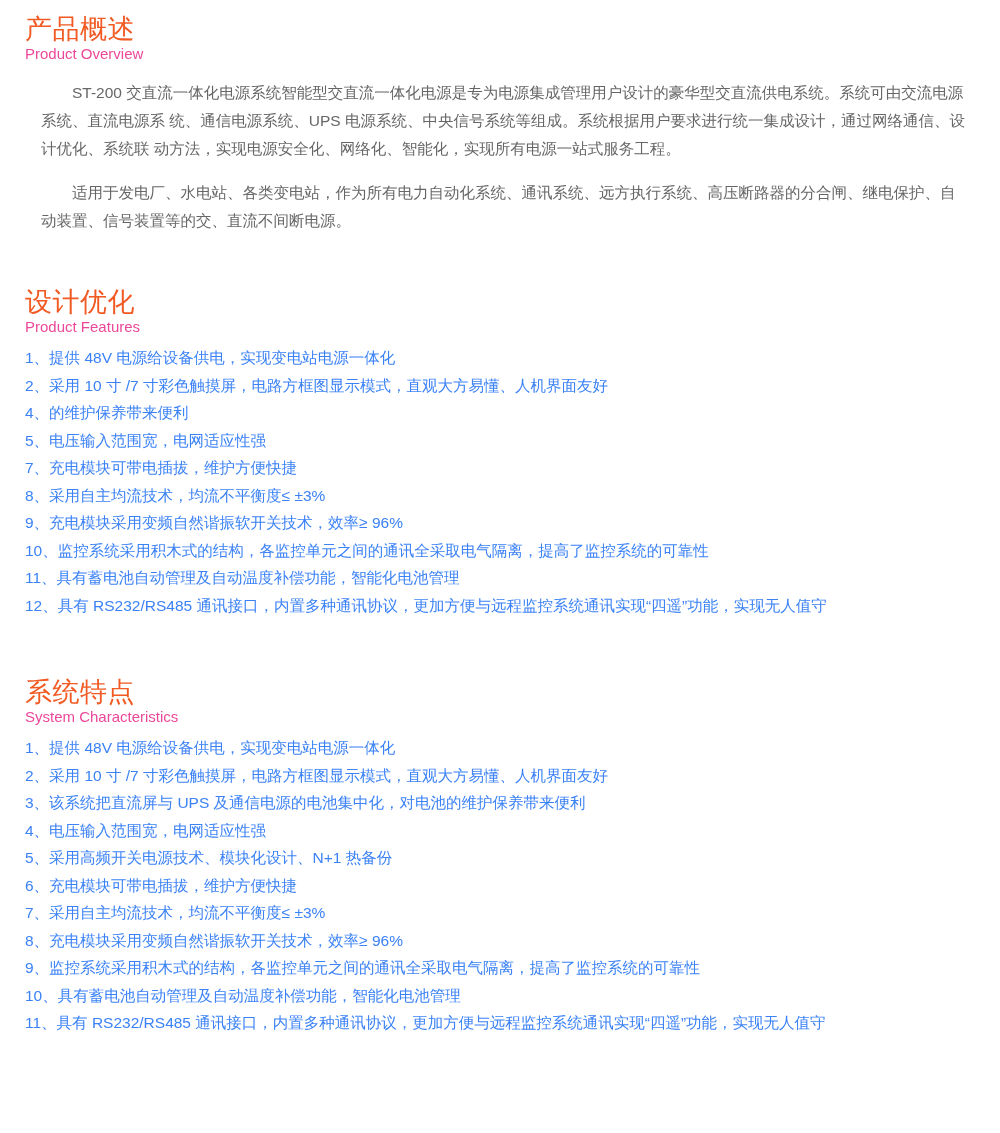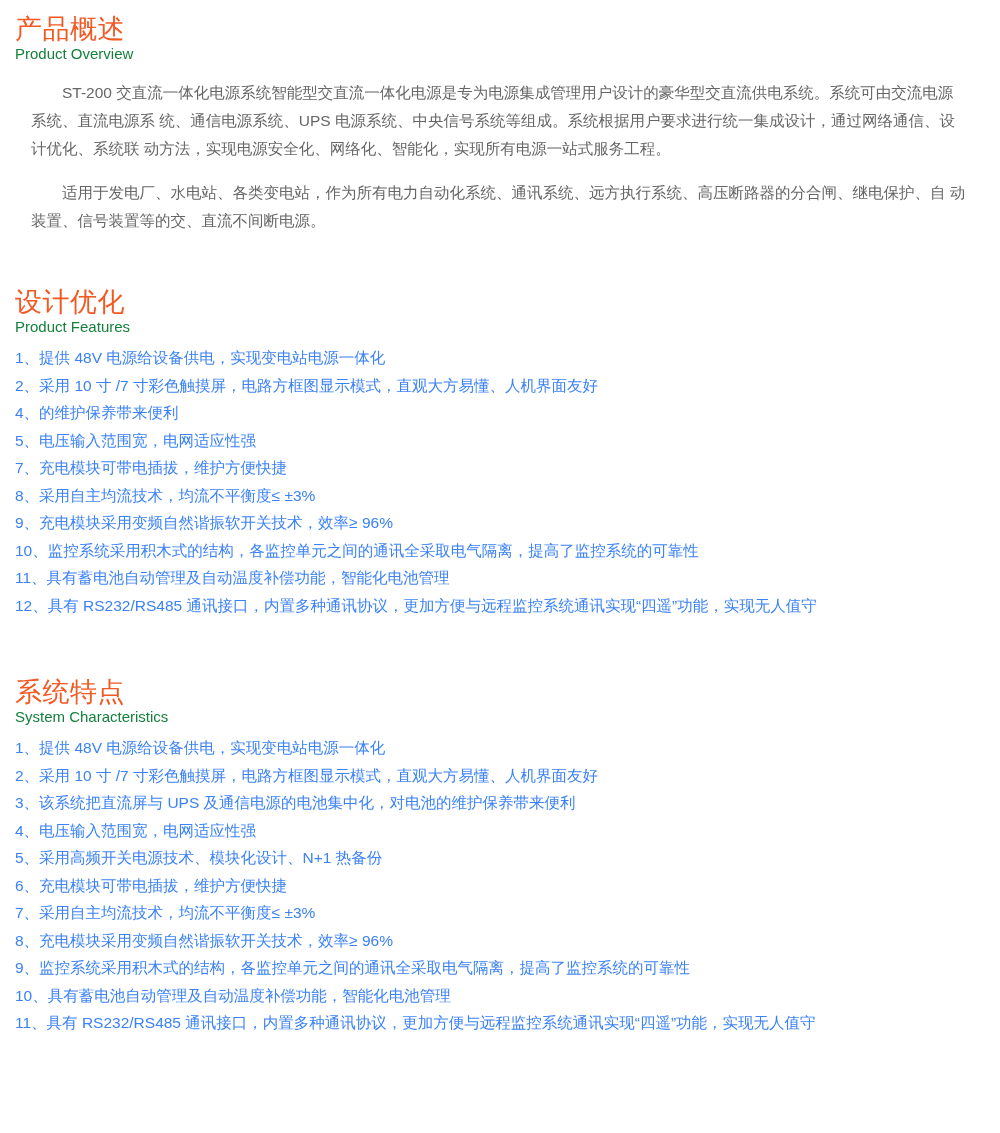--- a/index.html
+++ b/index.html
@@ -2,36 +2,36 @@
 <html><head>
 <meta charset="utf-8">
 <style>
   html,body{margin:0;padding:0;background:#ffffff;}
   .page{
     position:relative;
     width:1000px;
     height:1133px;
     background:#ffffff;
     box-sizing:border-box;
-    padding:14px 16px 0 15px;
+    padding:14px 16px 0 25px;
     overflow:hidden;
     font-family:"Liberation Sans","DejaVu Sans",sans-serif;
   }
   .sec-title{
     margin:0;
     font-size:27px;
     line-height:30px;
     color:#f25a24;
     font-weight:500;
     letter-spacing:0.5px;
   }
   .sec-subtitle{
     font-size:15px;
     line-height:19px;
-    color:#15803d;
+    color:#ec4899;
   }
   .paragraphs{margin-top:10px;}
   .paragraphs p{
     margin:16px;
     text-indent:2em;
     font-size:15.5px;
     line-height:28px;
     color:#666666;
   }
   .section.features{margin-top:52px;}

